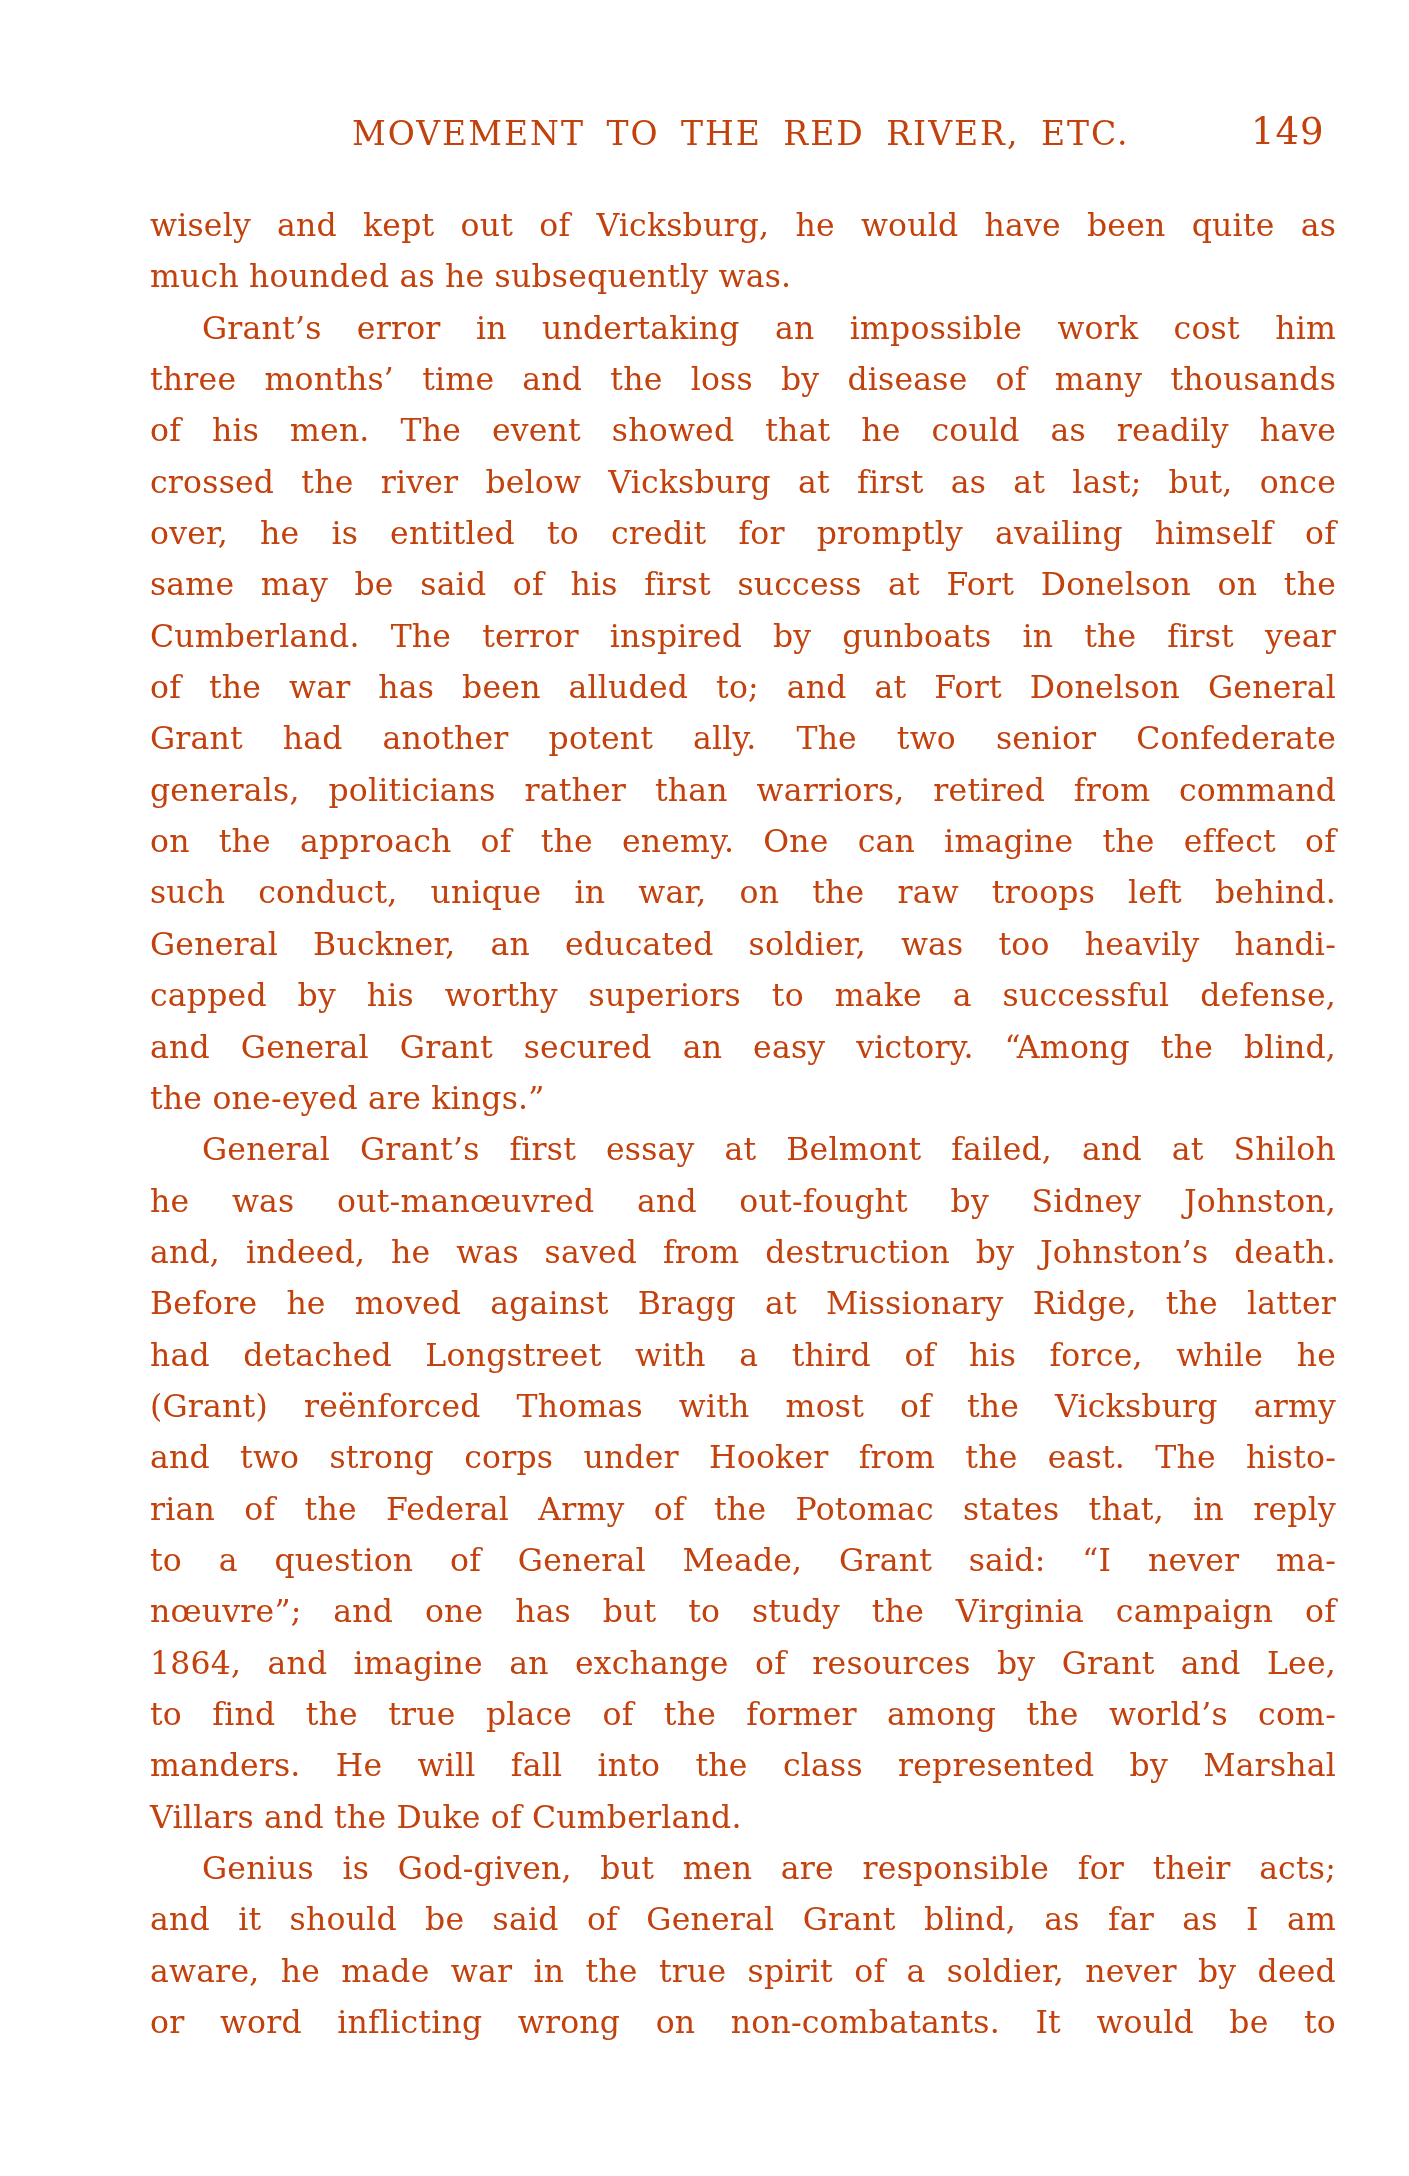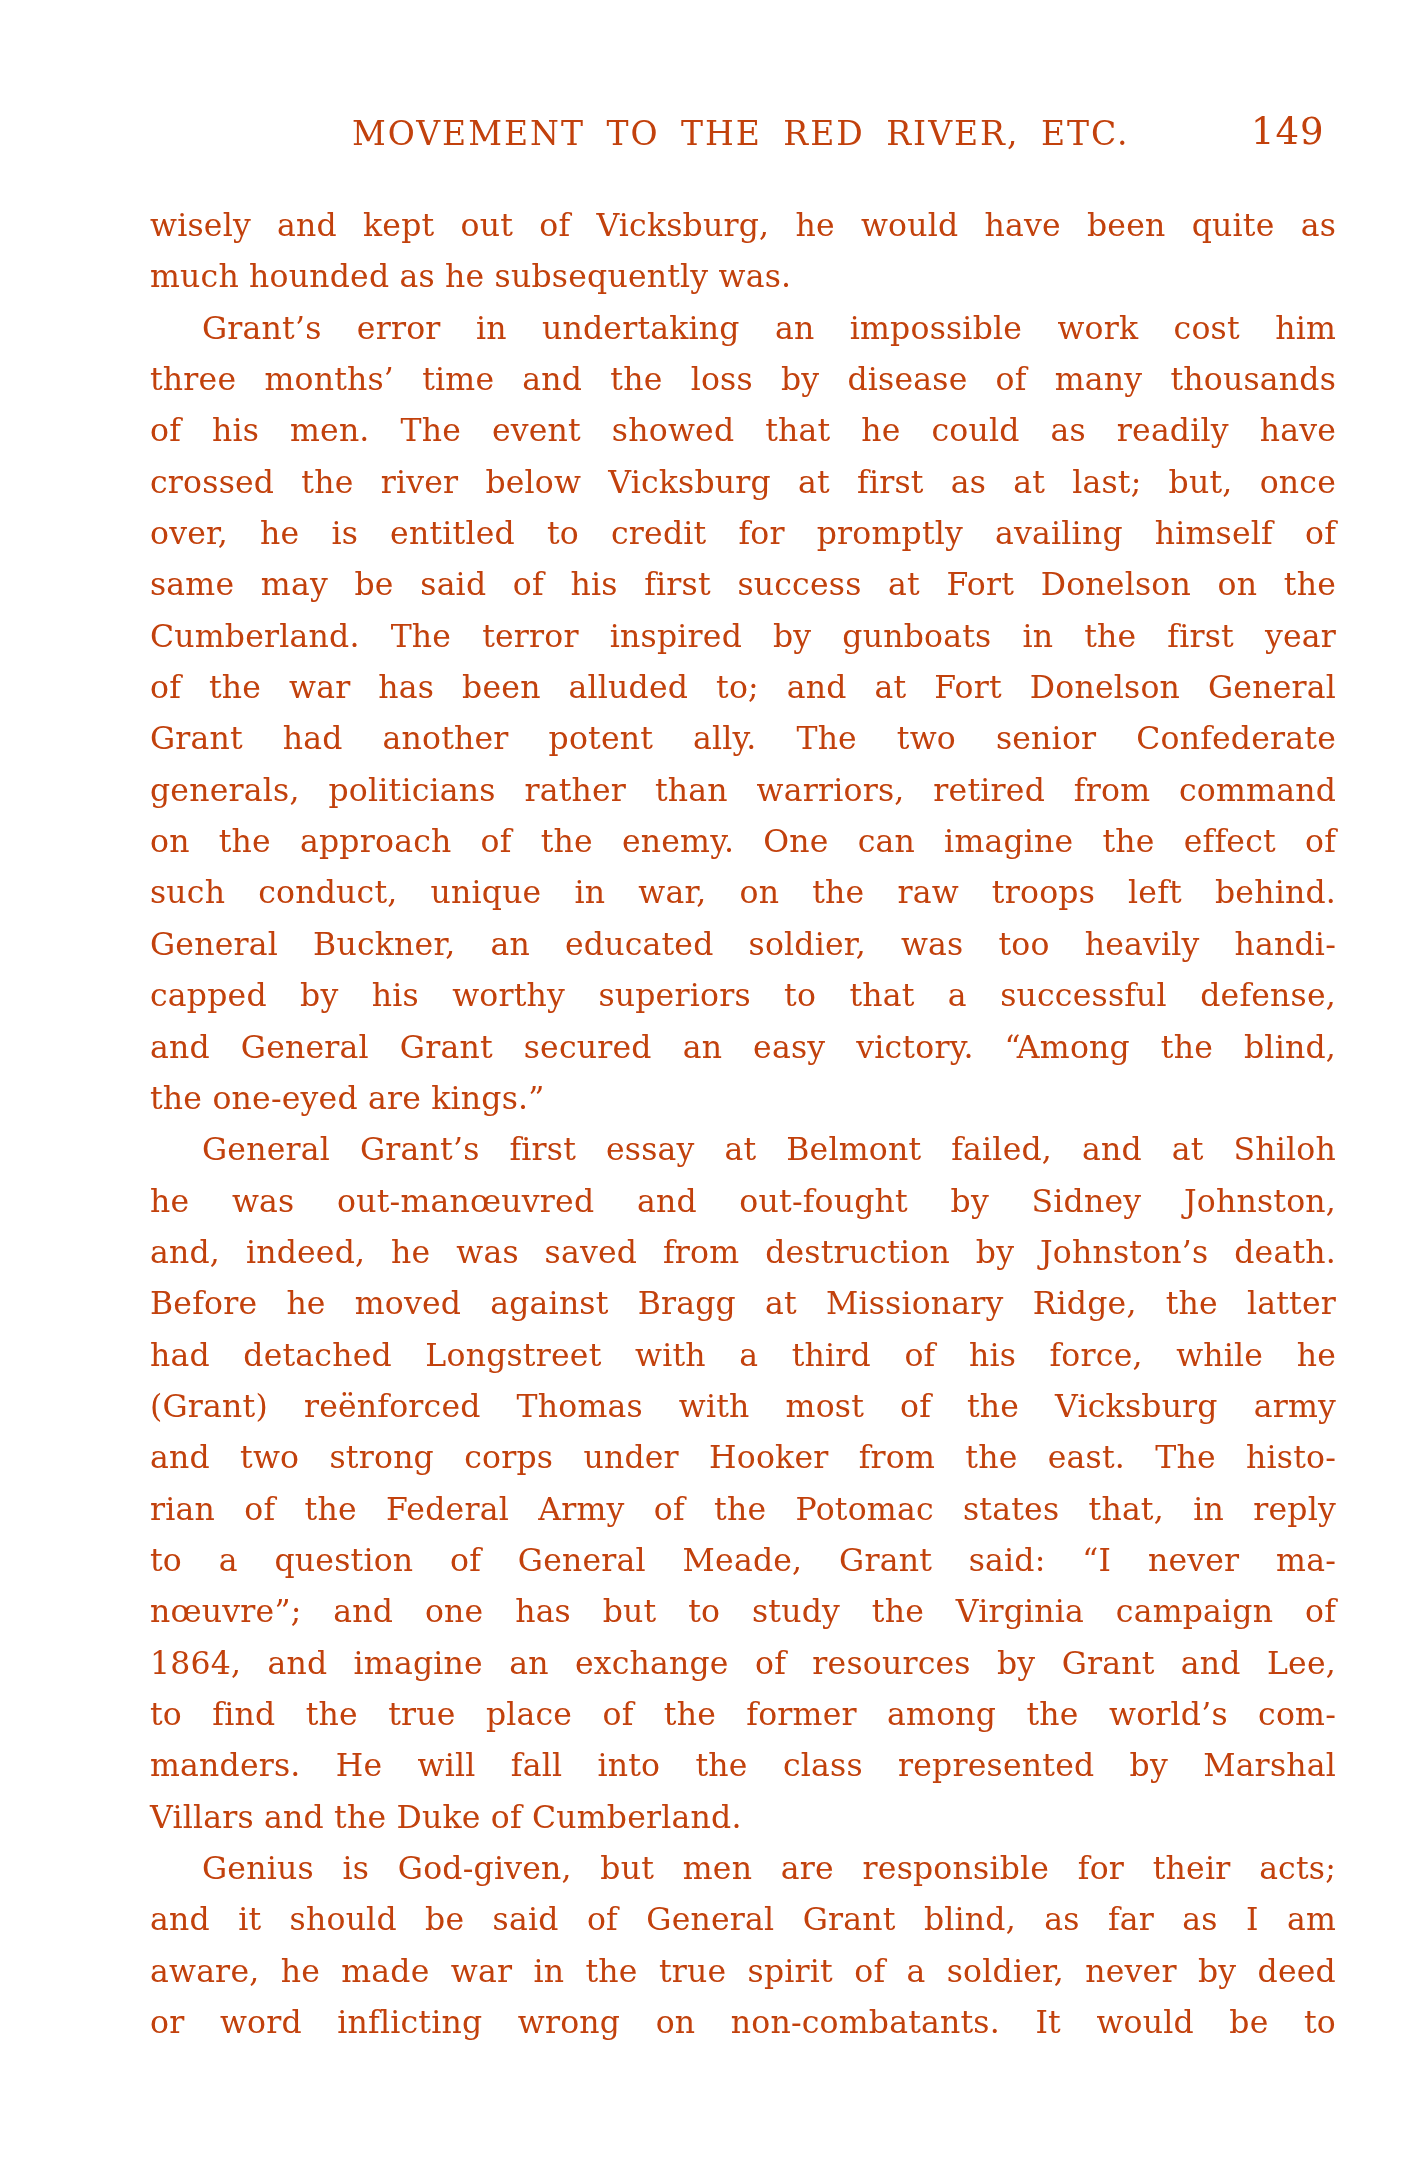--- a/index.html
+++ b/index.html
@@ -65,21 +65,21 @@
       <div class="line">crossed the river below Vicksburg at first as at last; but, once</div>
       <div class="line">over, he is entitled to credit for promptly availing himself of</div>
       <div class="line">same may be said of his first success at Fort Donelson on the</div>
       <div class="line">Cumberland. The terror inspired by gunboats in the first year</div>
       <div class="line">of the war has been alluded to; and at Fort Donelson General</div>
       <div class="line">Grant had another potent ally. The two senior Confederate</div>
       <div class="line">generals, politicians rather than warriors, retired from command</div>
       <div class="line">on the approach of the enemy. One can imagine the effect of</div>
       <div class="line">such conduct, unique in war, on the raw troops left behind.</div>
       <div class="line">General Buckner, an educated soldier, was too heavily handi-</div>
-      <div class="line">capped by his worthy superiors to that a successful defense,</div>
+      <div class="line">capped by his worthy superiors to make a successful defense,</div>
       <div class="line">and General Grant secured an easy victory. “Among the blind,</div>
       <div class="line last">the one-eyed are kings.”</div>
       <div class="line indent">General Grant’s first essay at Belmont failed, and at Shiloh</div>
       <div class="line">he was out-manœuvred and out-fought by Sidney Johnston,</div>
       <div class="line">and, indeed, he was saved from destruction by Johnston’s death.</div>
       <div class="line">Before he moved against Bragg at Missionary Ridge, the latter</div>
       <div class="line">had detached Longstreet with a third of his force, while he</div>
       <div class="line">(Grant) reënforced Thomas with most of the Vicksburg army</div>
       <div class="line">and two strong corps under Hooker from the east. The histo-</div>
       <div class="line">rian of the Federal Army of the Potomac states that, in reply</div>

